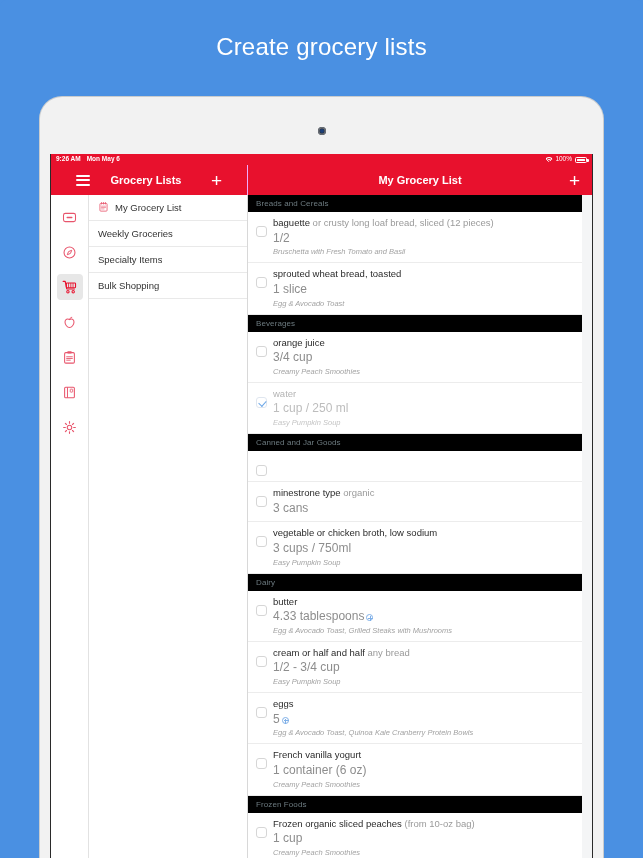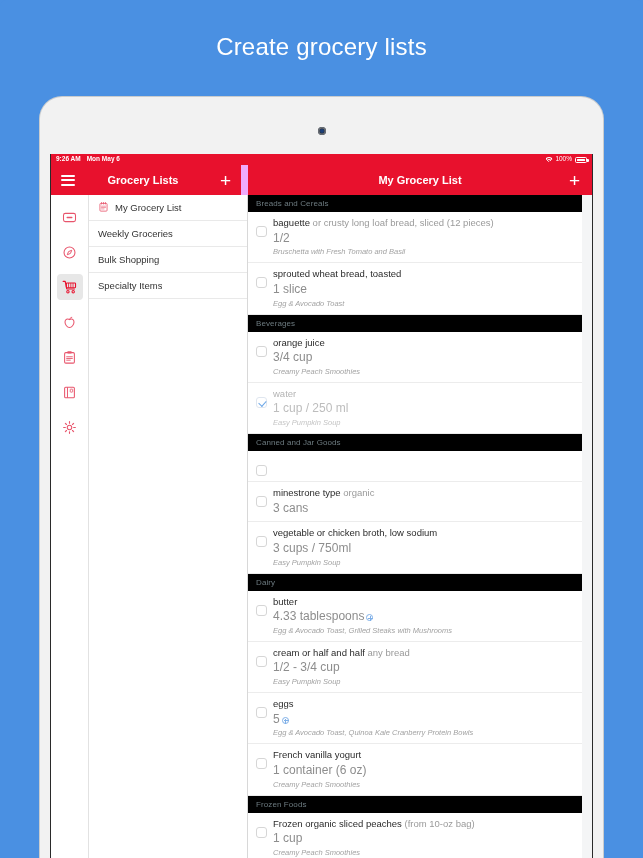--- a/index.html
+++ b/index.html
@@ -65,21 +65,21 @@
   .batt { display:inline-block; width:12px; height:6px; border:1px solid #fff;
      border-radius:1.5px; position:relative; padding:1px; }
   .batt::after{ content:""; position:absolute; right:-2.5px; top:1.5px;
      width:1.5px; height:3px; background:#fff; border-radius:0 1px 1px 0; }
   .batt i { display:block; width:100%; height:100%; background:#fff; border-radius:.5px; }
 
   
   .navrow { display:flex; height:30px; background:#e8112d; }
   .nav-left {
     width:197px; display:flex; align-items:center;
-    padding:0 10px; position:relative; border-right:7px solid #f0abfc;
+    padding:0 25px; position:relative; border-right:1px solid #f0abfc;
   }
   .nav-right { flex:1; display:flex; align-items:center; padding:0 12px; position:relative; }
   .hamburger { width:14px; height:11px; display:flex; flex-direction:column;
     justify-content:space-between; cursor:pointer; }
   .hamburger span { display:block; height:2px; background:#fff; border-radius:1px; }
   .nav-title {
     position:absolute; left:0; right:0; text-align:center;
     color:#fff; font-size:11px; font-weight:bold; pointer-events:none;
   }
   .nav-left .nav-title { padding-right:6px; }
@@ -278,24 +278,24 @@
                 <path d="M6.5 1.8 V4.6 M10 1.8 V4.6 M13.5 1.8 V4.6" stroke="#e8556c" stroke-width="1.5" stroke-linecap="round"></path>
                 <path d="M6.3 8.5 H13.7 M6.3 11 H13.7 M6.3 13.5 H11" stroke="#e8556c" stroke-width="1.1" stroke-linecap="round"></path>
               </svg>
             </span>
             <span class="lp-label">My Grocery List</span>
           </div>
           <div class="lp-item no-icon">
             <span class="lp-label">Weekly Groceries</span>
           </div>
           <div class="lp-item no-icon">
+            <span class="lp-label">Specialty Items</span>
+          </div>
+          <div class="lp-item no-icon">
             <span class="lp-label">Bulk Shopping</span>
-          </div>
-          <div class="lp-item no-icon">
-            <span class="lp-label">Specialty Items</span>
           </div>
         </div>
 
         <div class="grocery">
           <div class="scrollgutter"></div>
           <div id="grocery-sections">
               <div class="sec-head">Breads and Cereals</div>
               <div class="g-item">
                 <div class="chk"></div>
                 <div class="g-text">

